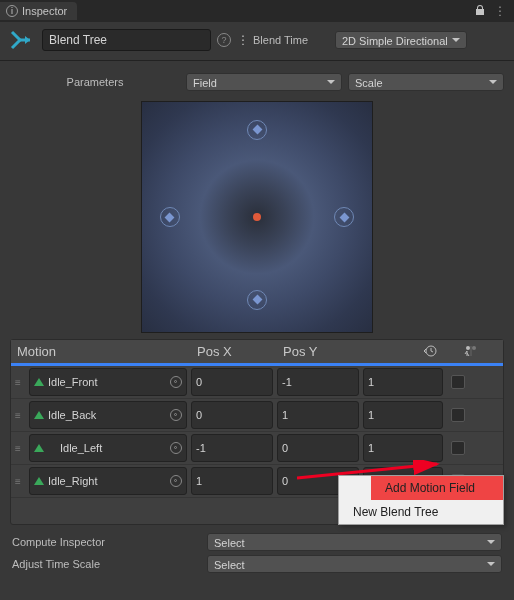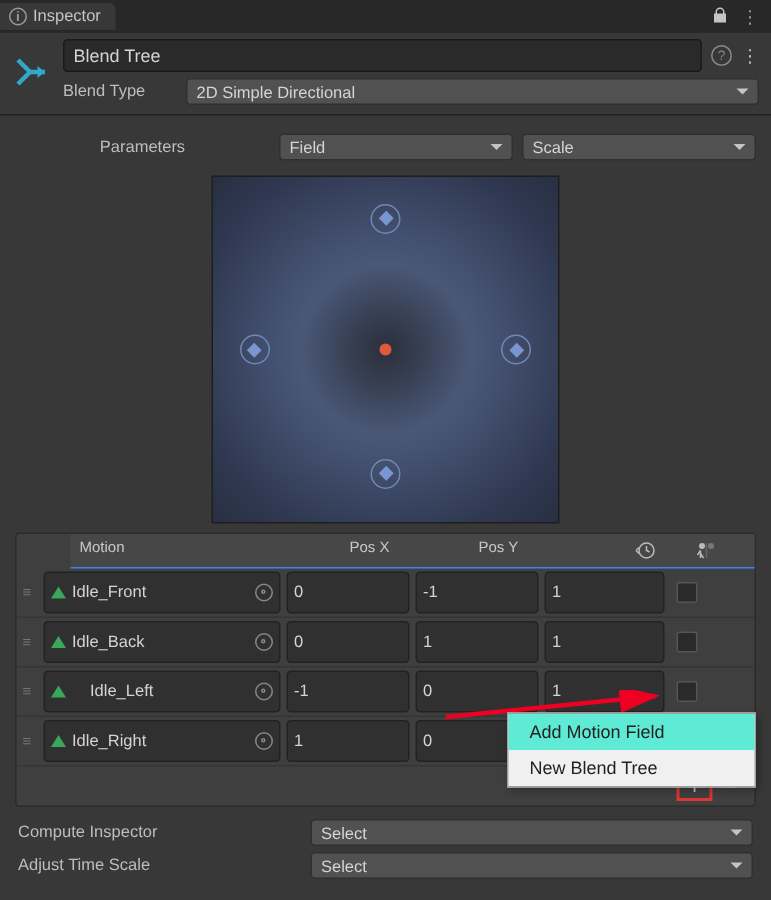--- a/index.html
+++ b/index.html
@@ -41,21 +41,21 @@
     padding-right: 8px;
     color: #9a9a9a;
   }
   .icon-btn { cursor: pointer; font-size: 12px; }
   .header {
     display: flex;
     align-items: center;
     padding: 4px 8px 2px 6px;
     gap: 8px;
   }
-  .header-rows { flex: 1; display: flex; flex-direction: column; gap: 4px; }
+  .header-rows { flex: 1; display: flex; flex-direction: row; gap: 4px; }
   .node-icon {
     width: 28px; height: 28px;
     display: flex; align-items: center; justify-content: center;
   }
   .node-icon svg { width: 28px; height: 28px; }
   .name-field {
     flex: 1;
     background: #2a2a2a;
     border: 1px solid #1a1a1a;
     border-radius: 3px;
@@ -130,24 +130,23 @@
     margin: 0 10px;
     background: #3f3f3f;
     border: 1px solid #2b2b2b;
     border-radius: 3px;
   }
   .panel-head {
     display: flex;
     background: #474747;
     padding: 4px 6px;
     gap: 4px;
-    font-size: 10px;
+    font-size: 13px;
     color: #c8c8c8;
-    border-bottom: 1px solid #3b82f6;
-    margin-left: 36px;
+    border-bottom: 3px solid #3b82f6;
   }
   .col-motion { flex: 0 0 176px; }
   .col-pos { flex: 0 0 82px; }
   .col-icons { flex:1; display:flex; justify-content:flex-end; gap:26px; padding-right: 20px;}
   .mini-icon { width: 14px; height:14px; color:#bbb; }
   .panel-row {
     display: flex;
     align-items: center;
     padding: 2px 4px;
     gap: 4px;
@@ -221,21 +220,22 @@
     box-shadow: 2px 2px 5px rgba(0,0,0,.3);
     color: #222;
     font-size: 12px;
     z-index: 20;
   }
   .menu-item {
     padding: 5px 14px;
     cursor: default;
   }
   .menu-item.sel {
-    background: #5eead4;
+    background: #ef4444;
+    margin-left: 32px;
   }
   .arrow {
     position: absolute;
     left: 297px; top: 460px;
     z-index: 15;
     pointer-events: none;
   }
 </style>
 </head>
 <body>
@@ -263,21 +263,21 @@
       <polygon points="24,14 19,10 19,18" fill="#30a8c8"></polygon>
     </svg>
   </div>
   <div class="header-rows">
     <div class="row">
       <input class="name-field" value="Blend Tree" style="">
       <span class="help-icon">?</span>
       <span class="icon-btn">⋮</span>
     </div>
     <div class="row">
-      <span class="row-label">Blend Type</span>
+      <span class="row-label">Blend Time</span>
       <div class="dropdown">
         <span>2D Simple Directional</span>
       </div>
     </div>
   </div>
 </div>
 
 <div style="height:1px;background:#222;margin:4px 0;"></div>
 
 <div class="section">

